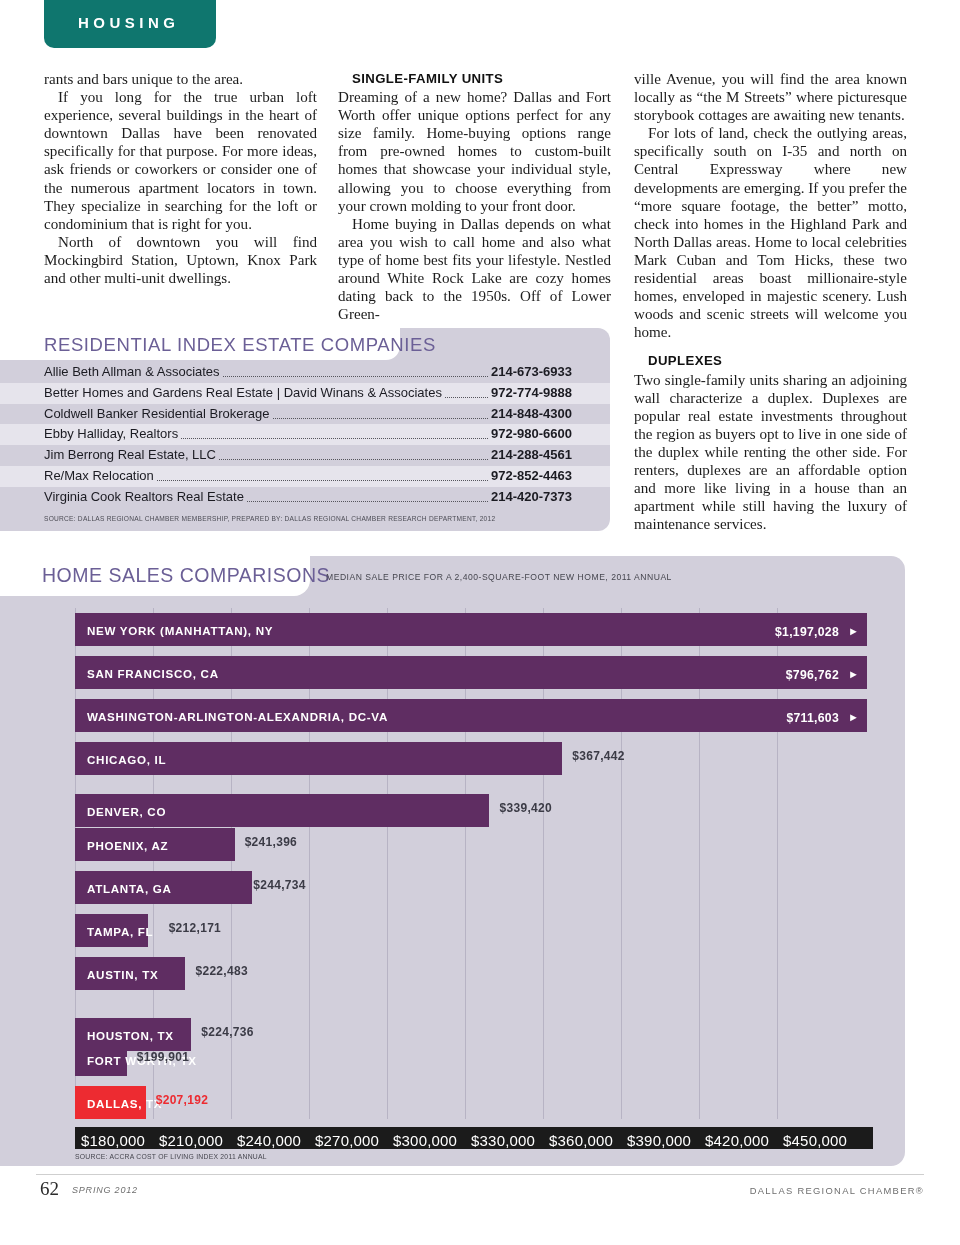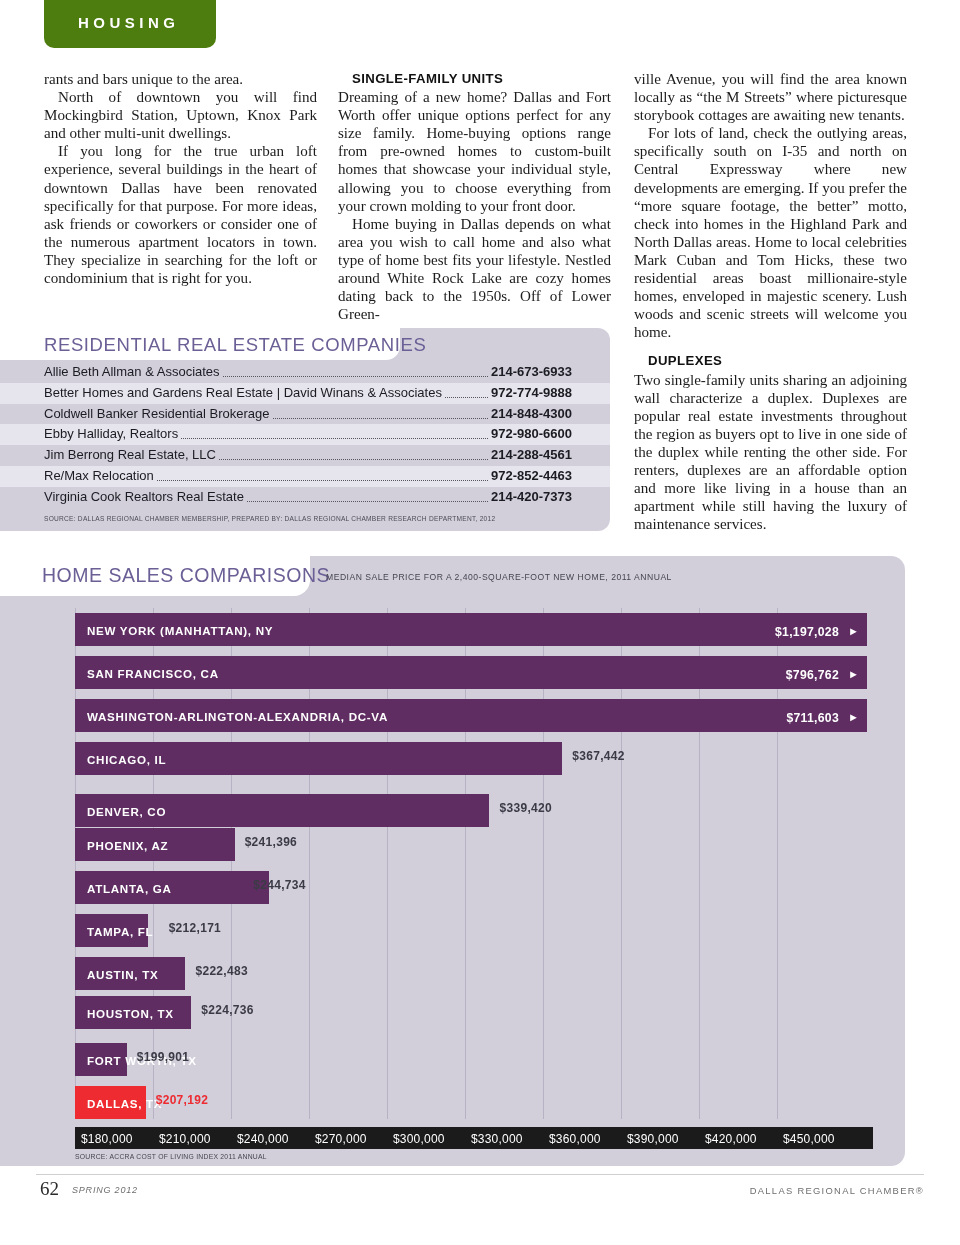--- a/index.html
+++ b/index.html
@@ -15,21 +15,21 @@
     overflow: hidden;
   }
 
   
   .section-tab {
     position: absolute;
     left: 44px;
     top: 0px;
     width: 172px;
     height: 48px;
-    background: #4d7c0f;
+    background: #0f766e;
     border-bottom-left-radius: 10px;
     border-bottom-right-radius: 10px;
     box-sizing: border-box;
   }
   .section-tab-label {
     position: absolute;
     left: 34px;
     top: 14px;
     font-size: 15px;
     font-weight: bold;
@@ -247,21 +247,21 @@
     position: absolute;
     left: 75px;
     top: 571px;
     width: 798px;
     height: 22px;
     background: #1b1b1b;
   }
   .axis-tick {
     position: absolute;
     top: 5px;
-    font-size: 12px;
+    font-size: 15px;
     color: #ffffff;
     letter-spacing: 0.2px;
     white-space: nowrap;
   }
   .chart-source {
     position: absolute;
     left: 75px;
     top: 597px;
     font-size: 6.8px;
     letter-spacing: 0.25px;
@@ -305,40 +305,40 @@
 </style>
 </head>
 <body>
 
 <div class="section-tab">
   <div class="section-tab-label">HOUSING</div>
 </div>
 
 <div class="col" id="col1">
   <p class="noindent">rants and bars unique to the area.</p>
+  <p>If you long for the true urban loft experience, several buildings in the heart of downtown Dallas have been renovated specifically for that purpose. For more ideas, ask friends or coworkers or consider one of the numerous apartment locators in town. They specialize in searching for the loft or condominium that is right for you.</p>
   <p>North of downtown you will find Mockingbird Station, Uptown, Knox Park and other multi-unit dwellings.</p>
-  <p>If you long for the true urban loft experience, several buildings in the heart of downtown Dallas have been renovated specifically for that purpose. For more ideas, ask friends or coworkers or consider one of the numerous apartment locators in town. They specialize in searching for the loft or condominium that is right for you.</p>
 </div>
 
 <div class="col" id="col2">
   <p class="subhead">SINGLE-FAMILY UNITS</p>
   <p class="noindent">Dreaming of a new home? Dallas and Fort Worth offer unique options perfect for any size family. Home-buying options range from pre-owned homes to custom-built homes that showcase your individual style, allowing you to choose everything from your crown molding to your front door.</p>
   <p>Home buying in Dallas depends on what area you wish to call home and also what type of home best fits your lifestyle. Nestled around White Rock Lake are cozy homes dating back to the 1950s. Off of Lower Green-</p>
 </div>
 
 <div class="col" id="col3">
   <p class="noindent">ville Avenue, you will find the area known locally as “the M Streets” where picturesque storybook cottages are awaiting new tenants.</p>
   <p>For lots of land, check the outlying areas, specifically south on I-35 and north on Central Expressway where new developments are emerging. If you prefer the “more square footage, the better” motto, check into homes in the Highland Park and North Dallas areas. Home to local celebrities Mark Cuban and Tom Hicks, these two residential areas boast millionaire-style homes, enveloped in majestic scenery. Lush woods and scenic streets will welcome you home.</p>
   <p class="subhead" style="margin-top:11px">DUPLEXES</p>
   <p class="noindent">Two single-family units sharing an adjoining wall characterize a duplex. Duplexes are popular real estate investments throughout the region as buyers opt to live in one side of the duplex while renting the other side. For renters, duplexes are an affordable option and more like living in a house than an apartment while still having the luxury of maintenance services.</p>
 </div>
 
 <div class="re-panel">
   <div class="re-titlebox"></div>
-  <div class="re-title">RESIDENTIAL REAL ESTATE COMPANIES</div>
+  <div class="re-title">RESIDENTIAL INDEX ESTATE COMPANIES</div>
   <div class="re-rows" id="re-rows">
       <div class="re-row">
         <div class="dots"></div>
         <span class="nm" style="background: rgb(210, 207, 219);">Allie Beth Allman &amp; Associates</span>
         <span class="ph" style="background: rgb(210, 207, 219);">214-673-6933</span>
       </div>
       <div class="re-row alt">
         <div class="dots"></div>
         <span class="nm" style="background: rgb(230, 228, 236);">Better Homes and Gardens Real Estate | David Winans &amp; Associates</span>
         <span class="ph" style="background: rgb(230, 228, 236);">972-774-9888</span>
@@ -420,38 +420,38 @@
         </div>
         <div class="bar-value" style="left: 424.492px;">$339,420</div>
       </div>
       <div class="bar-row" style="top: 215px;">
         <div class="bar" style="width: 159.63px;">
           <div class="bar-label">PHOENIX, AZ</div>
         </div>
         <div class="bar-value" style="left: 169.63px;">$241,396</div>
       </div>
       <div class="bar-row" style="top: 258px;">
-        <div class="bar" style="width: 194px;">
+        <div class="bar" style="width: 177px;">
           <div class="bar-label">ATLANTA, GA</div>
         </div>
         <div class="bar-value" style="left: 178.308px;">$244,734</div>
       </div>
       <div class="bar-row" style="top: 301px;">
         <div class="bar" style="width: 73px;">
           <div class="bar-label">TAMPA, FL</div>
         </div>
         <div class="bar-value" style="left: 93.6446px;">$212,171</div>
       </div>
       <div class="bar-row" style="top: 344px;">
         <div class="bar" style="width: 110.456px;">
           <div class="bar-label">AUSTIN, TX</div>
         </div>
         <div class="bar-value" style="left: 120.456px;">$222,483</div>
       </div>
-      <div class="bar-row" style="top: 383px;">
+      <div class="bar-row" style="top: 405px;">
         <div class="bar" style="width: 116.314px;">
           <div class="bar-label">HOUSTON, TX</div>
         </div>
         <div class="bar-value" style="left: 126.314px;">$224,736</div>
       </div>
       <div class="bar-row" style="top: 430px;">
         <div class="bar" style="width: 51.7426px;">
           <div class="bar-label">FORT WORTH, TX</div>
         </div>
         <div class="bar-value" style="left: 61.7426px;">$199,901</div>

